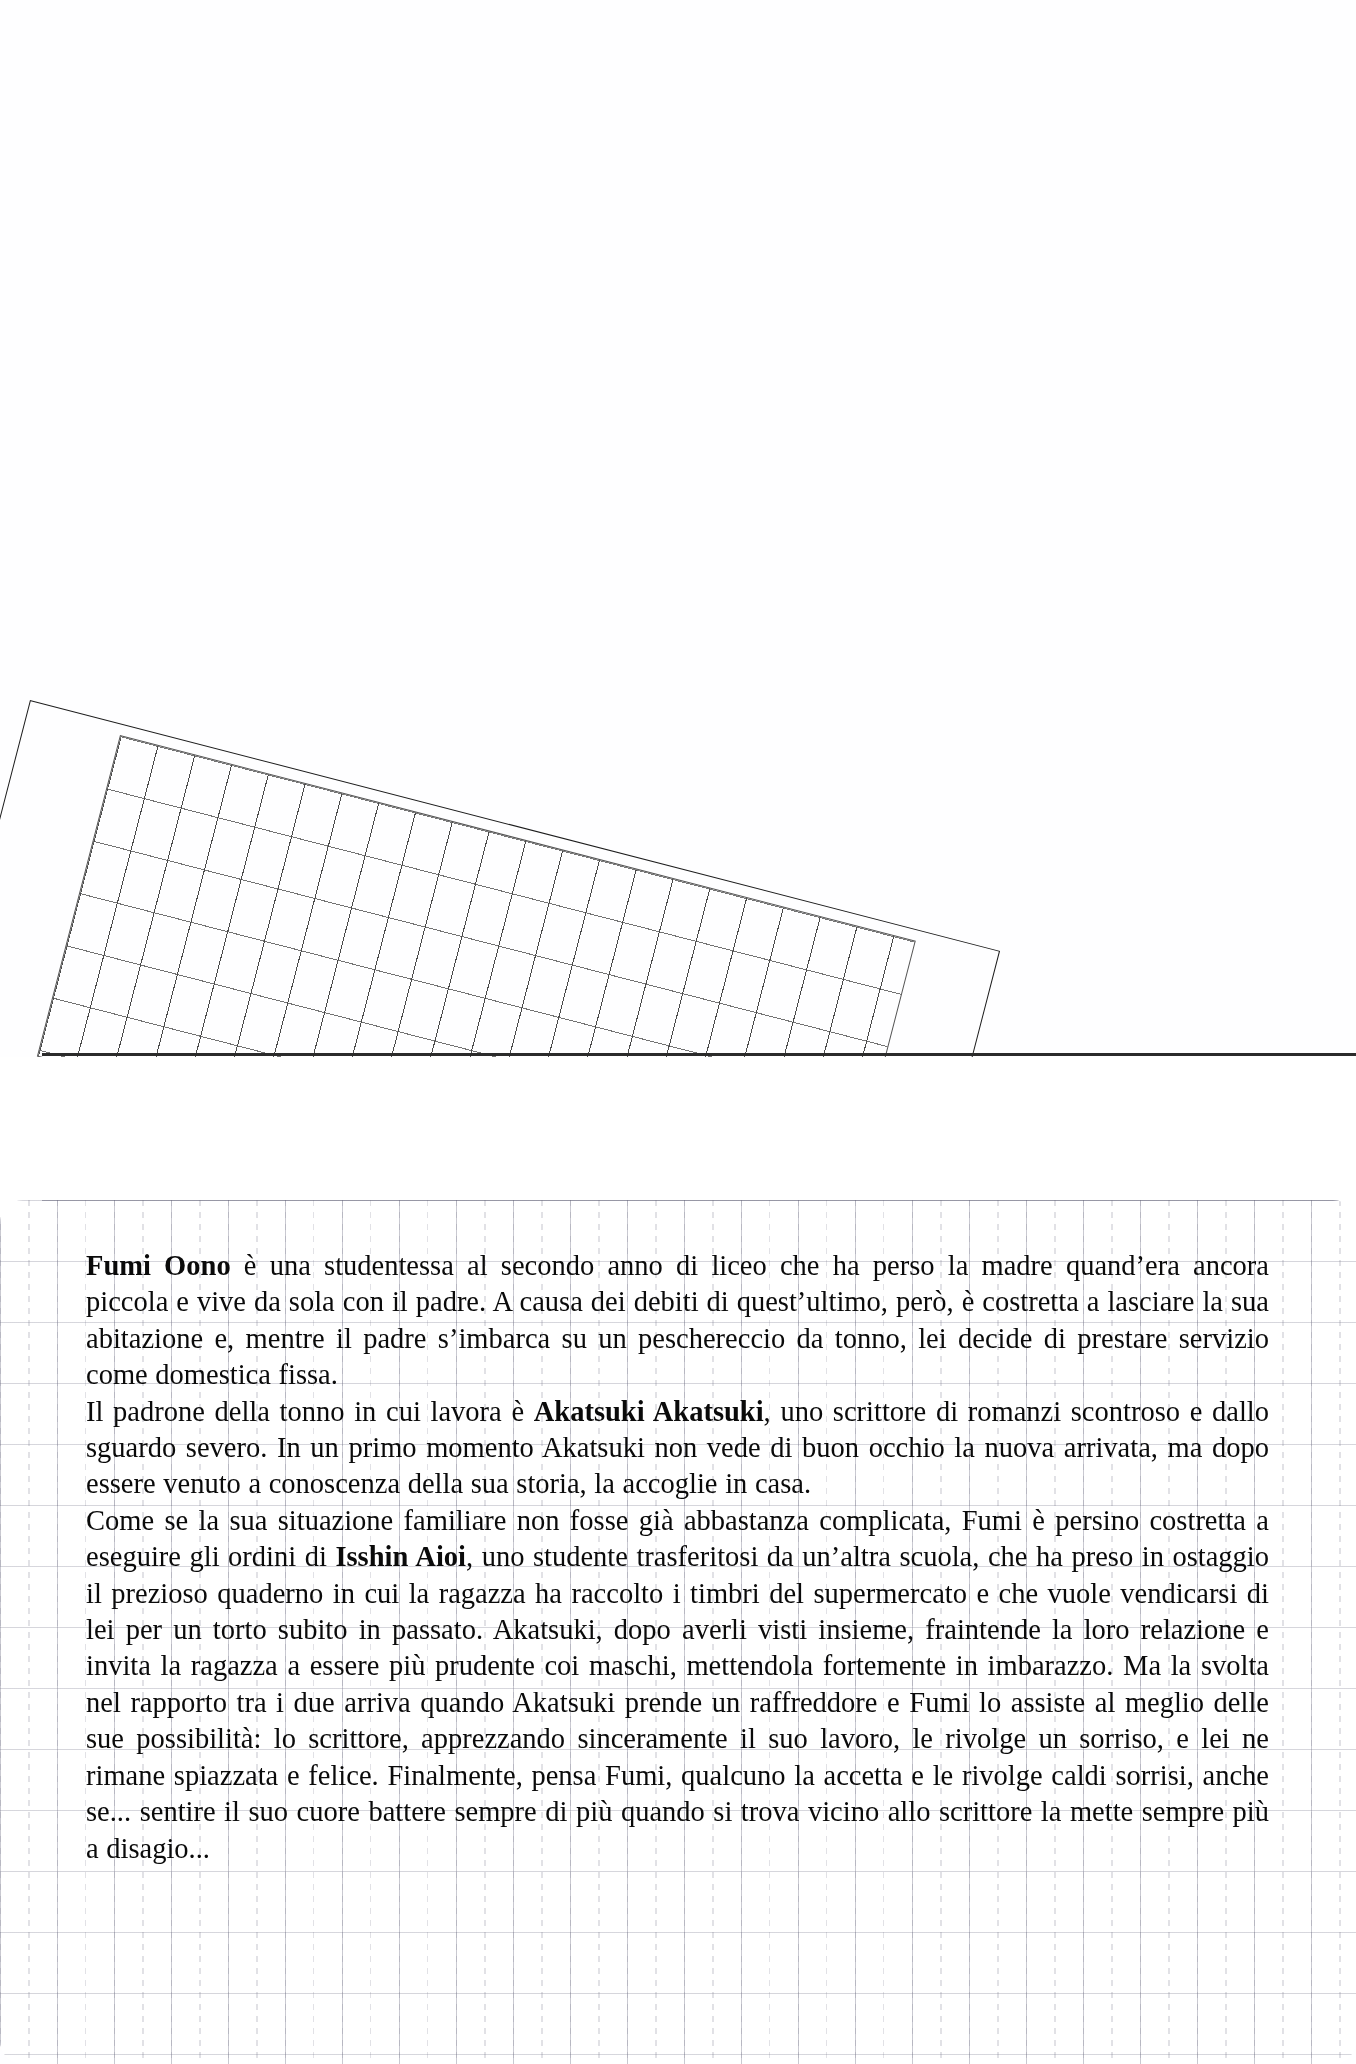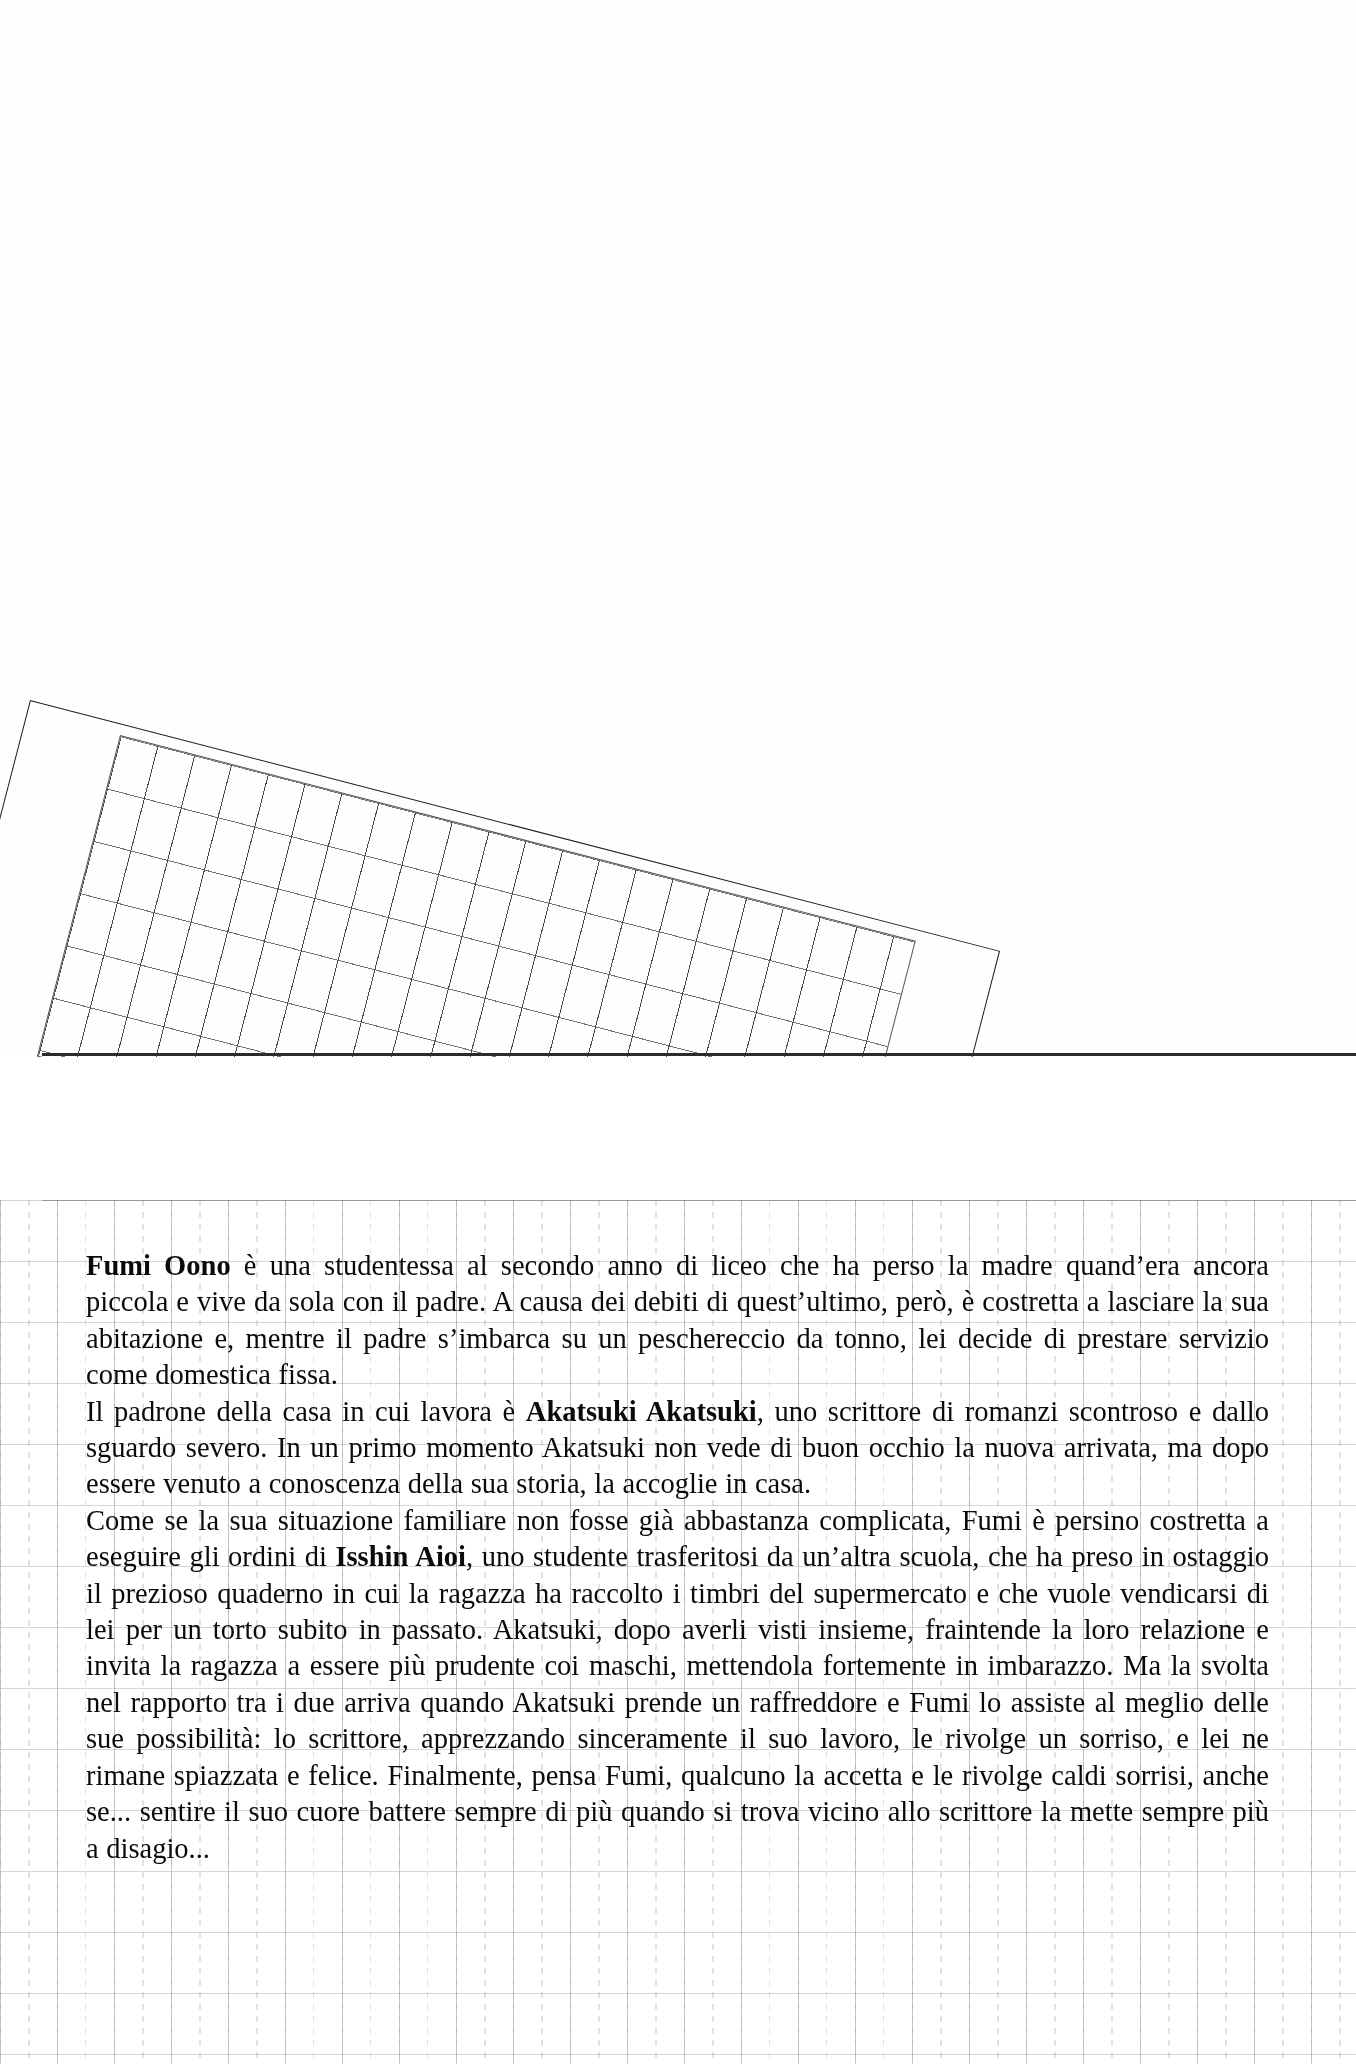--- a/index.html
+++ b/index.html
@@ -98,20 +98,21 @@
   }
 
   
   .body-sheet {
     position: absolute;
     left: 0;
     top: 1200px;
     width: 1356px;
     height: 864px;
     overflow: hidden;
+    border-radius: 23px;
   }
   .grid-bg {
     position: absolute;
     inset: 0;
     background-color: #ffffff;
     background-image:
       
       repeating-linear-gradient(to right,
         rgba(120,120,140,.40) 0px, rgba(120,120,140,.40) 1px,
         transparent 1px, transparent 57px),
@@ -174,18 +175,18 @@
   <div class="header-rule"></div>
 
 
   <div class="body-sheet">
     <div class="grid-bg"></div>
     <div class="grid-dash"></div>
     <div class="grid-top-rule"></div>
 
     <div class="summary-text" id="summary-text">
         <p><b>Fumi Oono</b><span> è una studentessa al secondo anno di liceo che ha perso la madre quand’era ancora piccola e vive da sola con il padre. A causa dei debiti di quest’ultimo, però, è costretta a lasciare la sua abitazione e, mentre il padre s’imbarca su un peschereccio da tonno, lei decide di prestare servizio come domestica fissa.</span></p>
-        <p><span>Il padrone della casa in cui lavora è </span><b>Akatsuki Akatsuki</b><span>, uno scrittore di romanzi scontroso e dallo sguardo severo. In un primo momento Akatsuki non vede di buon occhio la nuova arrivata, ma dopo essere venuto a conoscenza della sua storia, la accoglie in casa.</span></p>
+        <p><span>Il padrone della tonno in cui lavora è </span><b>Akatsuki Akatsuki</b><span>, uno scrittore di romanzi scontroso e dallo sguardo severo. In un primo momento Akatsuki non vede di buon occhio la nuova arrivata, ma dopo essere venuto a conoscenza della sua storia, la accoglie in casa.</span></p>
         <p><span>Come se la sua situazione familiare non fosse già abbastanza complicata, Fumi è persino costretta a eseguire gli ordini di </span><b>Isshin Aioi</b><span>, uno studente trasferitosi da un’altra scuola, che ha preso in ostaggio il prezioso quaderno in cui la ragazza ha raccolto i timbri del supermercato e che vuole vendicarsi di lei per un torto subito in passato. Akatsuki, dopo averli visti insieme, fraintende la loro relazione e invita la ragazza a essere più prudente coi maschi, mettendola fortemente in imbarazzo. Ma la svolta nel rapporto tra i due arriva quando Akatsuki prende un raffreddore e Fumi lo assiste al meglio delle sue possibilità: lo scrittore, apprezzando sinceramente il suo lavoro, le rivolge un sorriso, e lei ne rimane spiazzata e felice. Finalmente, pensa Fumi, qualcuno la accetta e le rivolge caldi sorrisi, anche se... sentire il suo cuore battere sempre di più quando si trova vicino allo scrittore la mette sempre più a disagio...</span></p>
       </div>
   </div>
 
 </div>
 
 </body></html>

